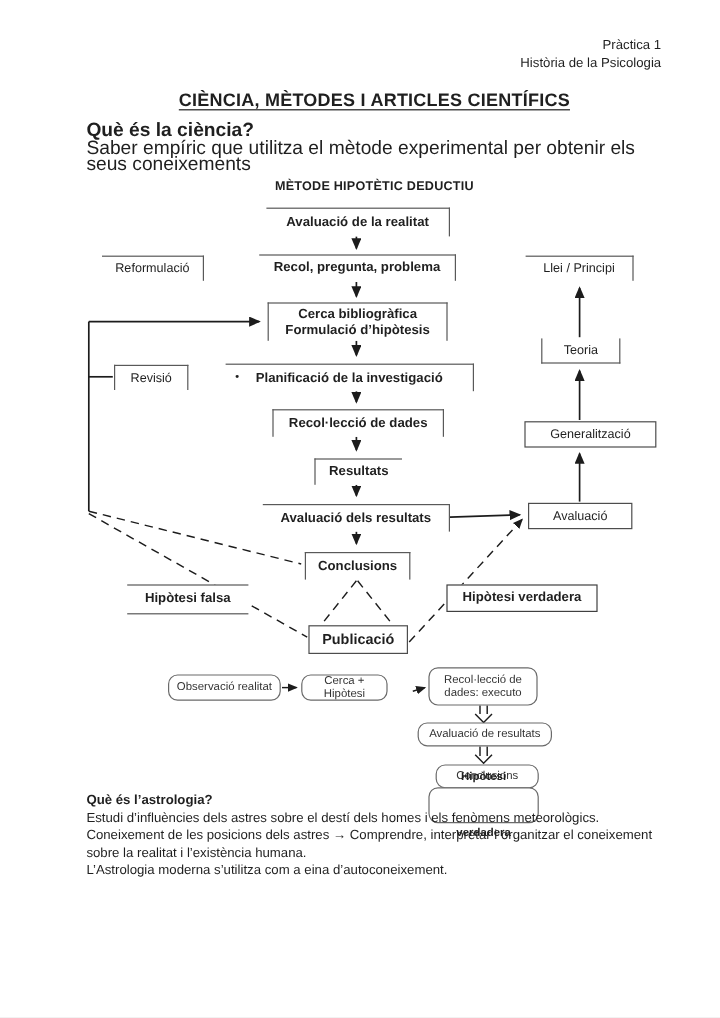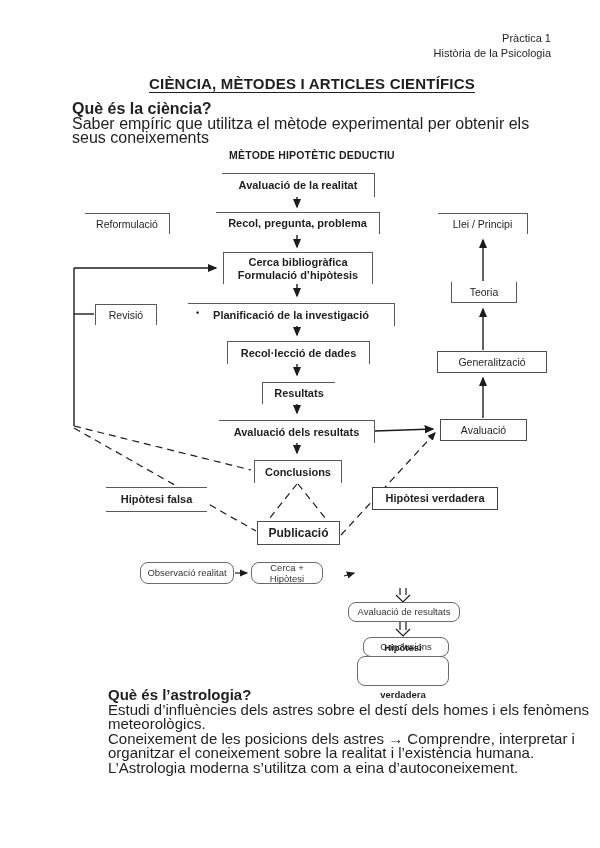--- a/index.html
+++ b/index.html
@@ -31,21 +31,21 @@
   .ba{border:1.5px solid #4d4d4d;}
   .ba2{border:1.7px solid #404040;}
   .bullet{position:absolute;left:8px;top:50%;transform:translateY(-58%);font-size:9px;}
   .rbox{
     position:absolute;box-sizing:border-box;background:#fff;
     border:1.3px solid #6a6a6a;border-radius:8px;
     display:flex;flex-direction:column;align-items:center;justify-content:center;
     text-align:center;font-size:9.5px;line-height:11.5px;color:#333;
   }
   .rbold{font-weight:700;color:#1f1f1f;gap:35px;}
-  .astro{position:absolute;left:72px;top:688px;width:482px;font-size:15px;line-height:14.5px;margin-left:36px;}
+  .astro{position:absolute;left:72px;top:660px;width:482px;font-size:11px;line-height:14.5px;}
   .astro .q{font-weight:700;}
   svg.connectors{position:absolute;left:0;top:0;width:600px;height:848px;}
 </style>
 </head>
 <body>
 
 <div class="page">
 
   <svg class="connectors" viewBox="0 0 600 848" xmlns="http://www.w3.org/2000/svg">
     <defs>
@@ -145,20 +145,24 @@
   <div class="box b-main bt bb" style="left:106px;top:487px;width:101px;height:25px;">Hipòtesi falsa</div>
 
   <div class="box b-main ba2" style="left:372px;top:487px;width:126px;height:23px;">Hipòtesi verdadera</div>
 
   <div class="box b-main ba" style="left:257px;top:521px;width:83px;height:24px;font-size:12px;">Publicació</div>
 
   <div class="rbox" style="left:140px;top:562px;width:94px;height:22px;">Observació realitat</div>
 
   <div class="rbox" style="left:251px;top:562px;width:72px;height:22px;">Cerca + Hipòtesi</div>
 
+  <div class="rbox" style="left:357px;top:556px;width:91px;height:32px;">
+    <span>Recol·lecció de</span>
+    <span>dades: executo</span>
+  </div>
 
   <div class="rbox" style="left:348px;top:602px;width:112px;height:20px;">Avaluació de resultats</div>
 
   <div class="rbox" style="left:363px;top:637px;width:86px;height:20px;">Conclusions</div>
 
   <div class="rbox rbold" style="left:357px;top:656px;width:92px;height:30px;">
     <span>Hipòtesi</span>
     <span>verdadera</span>
   </div>
 

